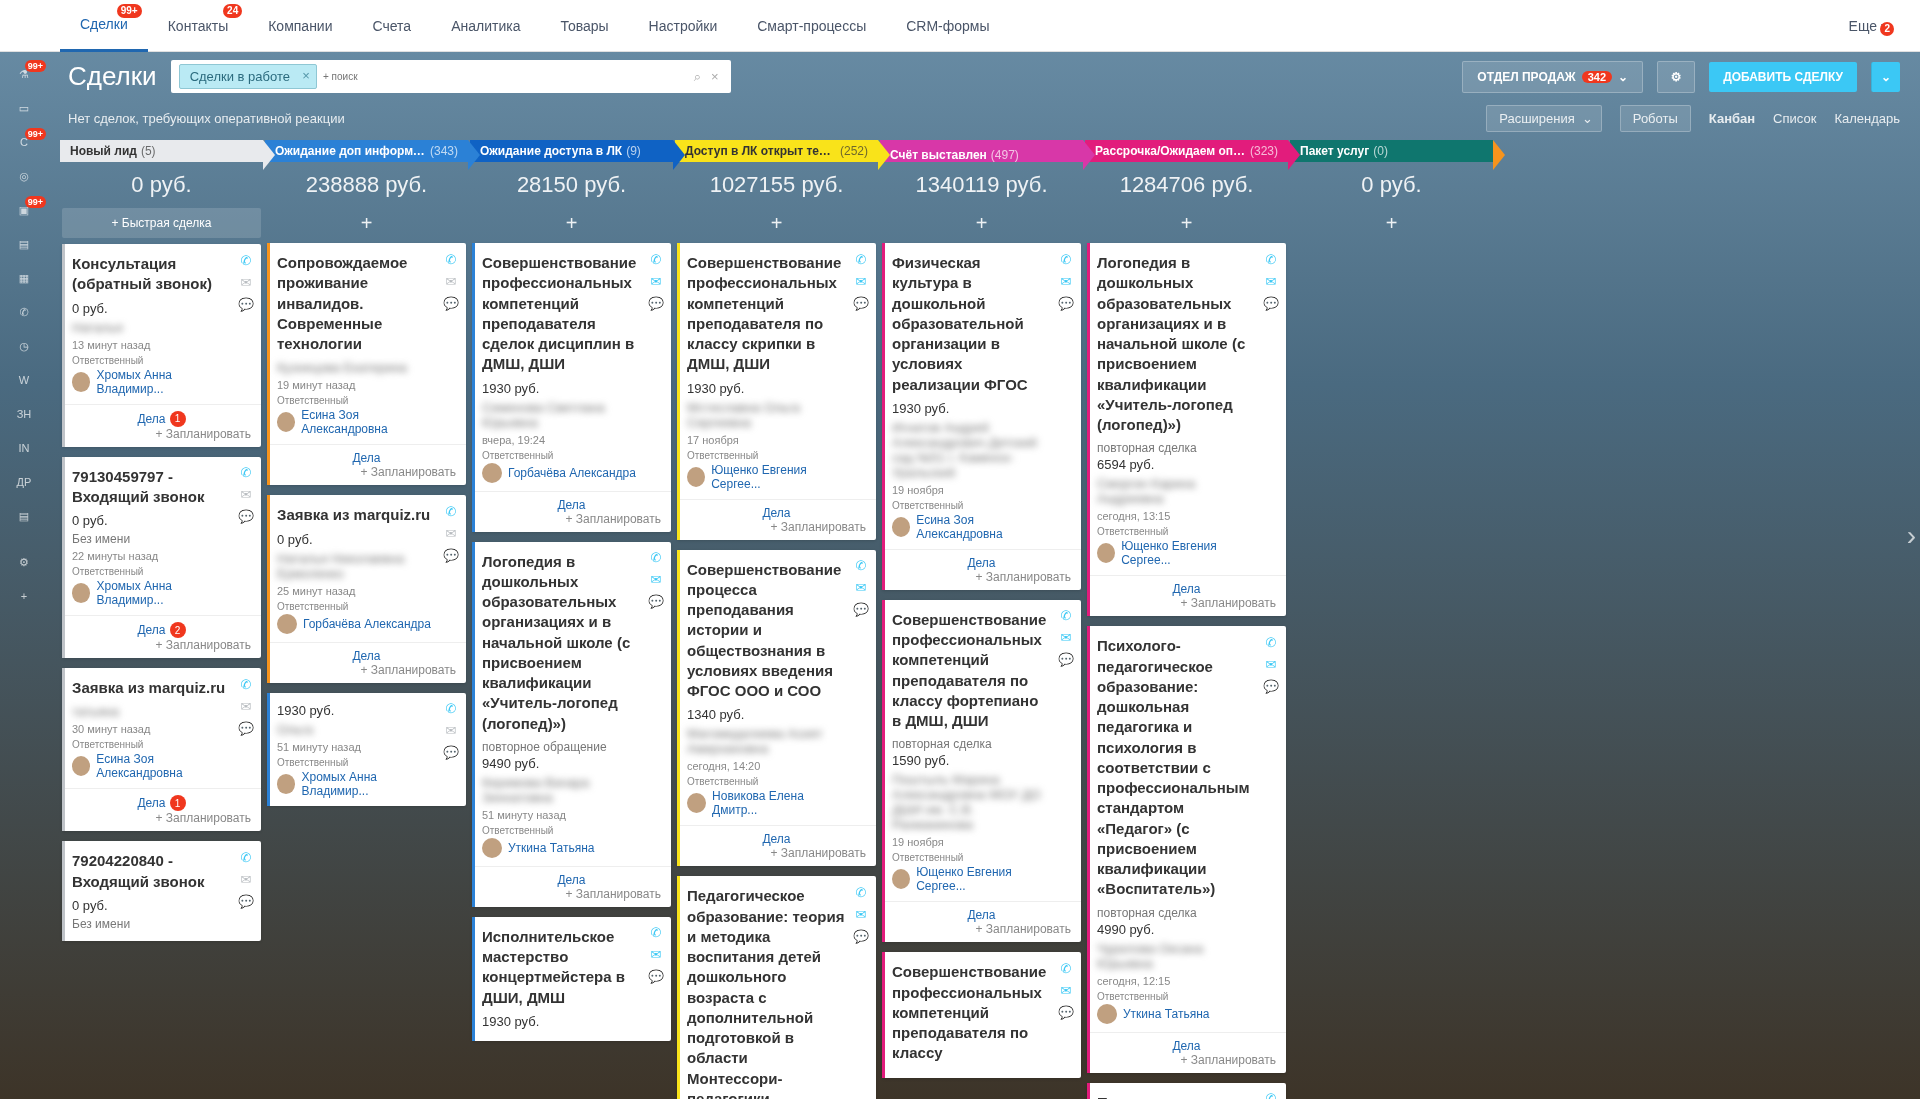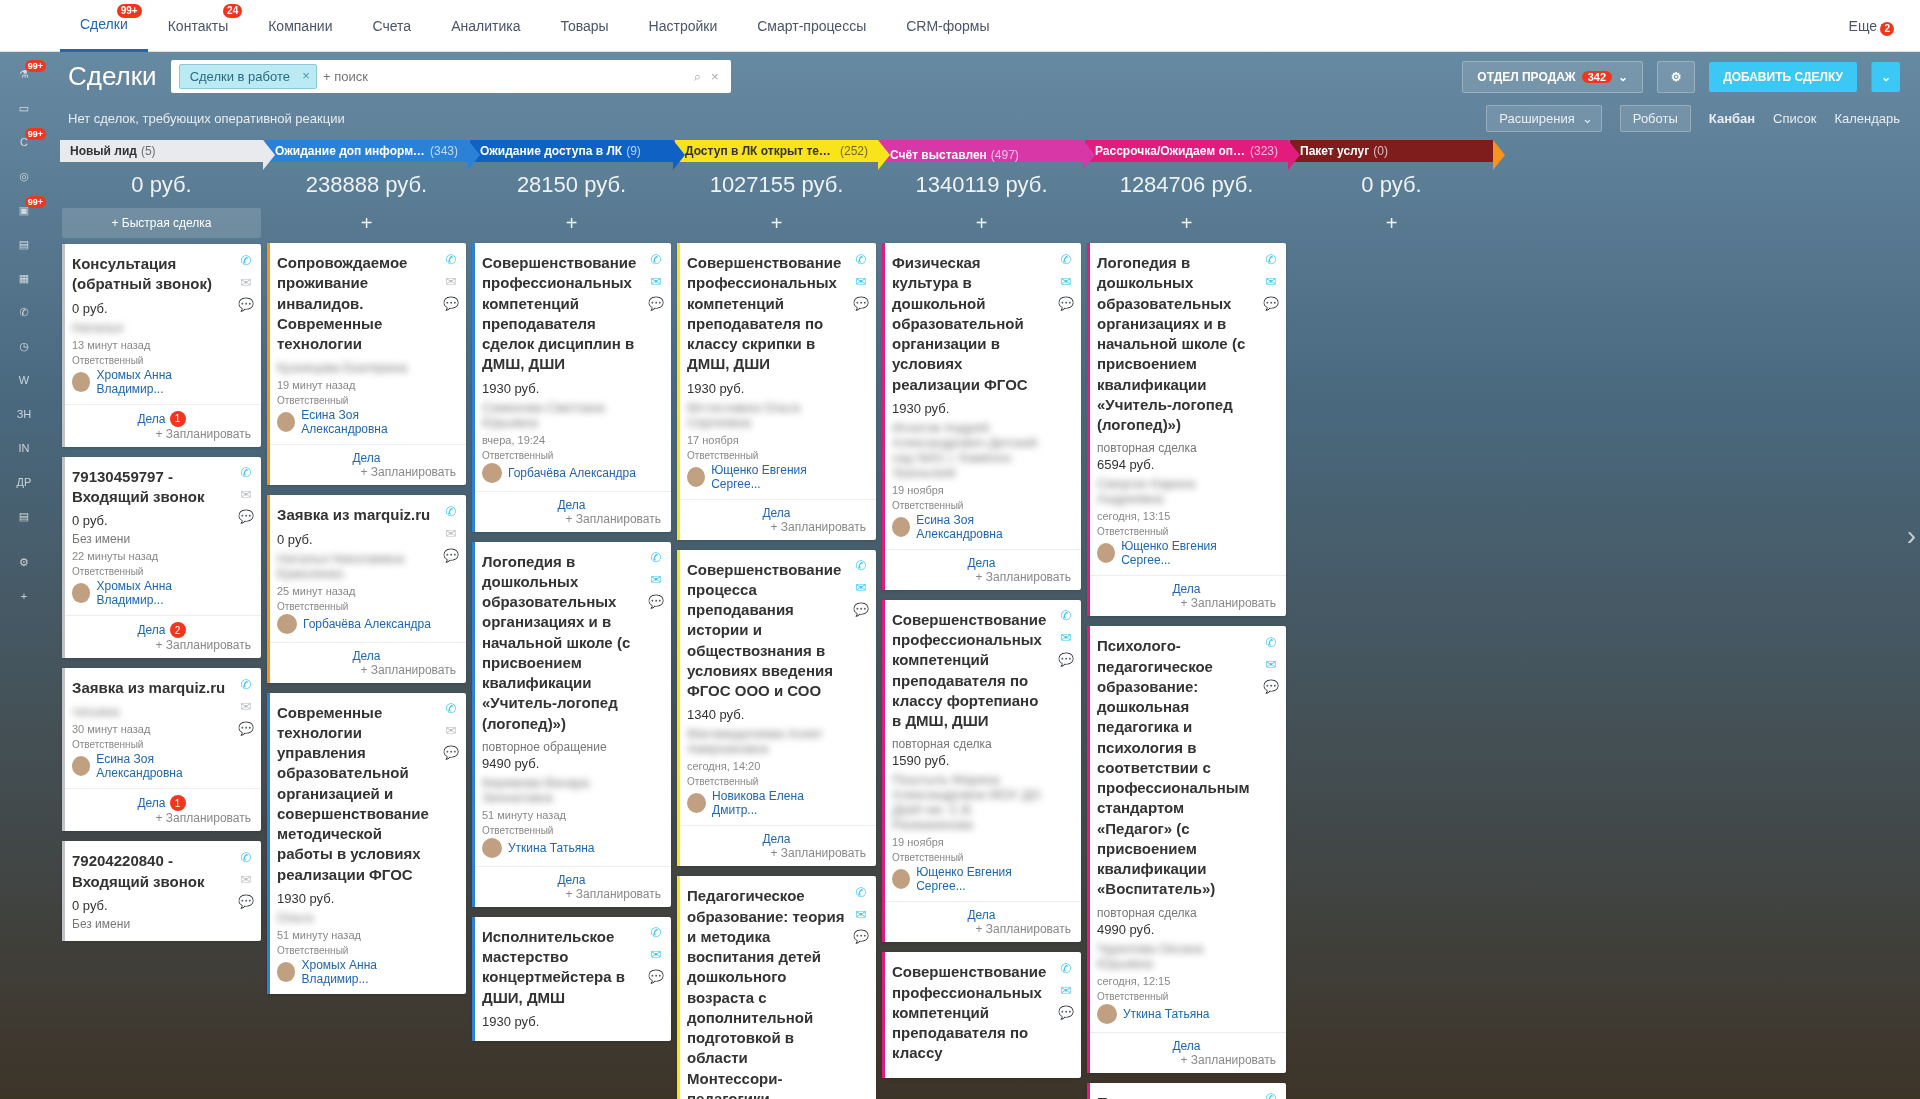--- a/index.html
+++ b/index.html
@@ -31,21 +31,21 @@
 
 .sidebar { position: absolute; left: 0; top: 52px; width: 48px; bottom: 0; display: flex; flex-direction: column; align-items: center; gap: 14px; padding-top: 12px; color: rgba(255,255,255,0.7); font-size: 11px; }
 .sidebar-item { width: 32px; height: 20px; display: flex; align-items: center; justify-content: center; position: relative; cursor: pointer; }
 .sidebar .mini-badge { position: absolute; right: -6px; top: -4px; background: #f0371e; color: #fff; font-size: 9px; padding: 0 3px; border-radius: 7px; line-height: 12px; font-weight: bold; }
 
 .header-row { display: flex; align-items: center; padding: 8px 20px 8px 68px; gap: 14px; }
 .page-title { color: #fff; font-size: 26px; font-weight: 300; }
 .filter-tag { background: #baeaf4; border: 1px solid #8fc7d4; color: #2b6b7e; padding: 4px 26px 4px 10px; border-radius: 2px; font-size: 13px; position: relative; }
 .filter-tag .x { position: absolute; right: 6px; top: 3px; color: #5496a8; cursor: pointer; }
 .search-box { background: #fff; flex: 0 0 560px; max-width: 560px; display: flex; align-items: center; padding: 4px 8px; border-radius: 2px; }
-.search-input { border: none; outline: none; font-size: 13px; flex: 1; padding: 4px 6px; }
+.search-input { border: none; outline: none; font-size: 10px; flex: 1; padding: 4px 6px; }
 .btn { padding: 8px 14px; border-radius: 2px; font-size: 12px; font-weight: 600; cursor: pointer; display: flex; align-items: center; gap: 6px; text-transform: uppercase; border: none; }
 .btn-dept { background: rgba(255,255,255,0.12); border: 1px solid rgba(255,255,255,0.25); color: #fff; }
 .btn-dept .count { background: #f0371e; color: #fff; padding: 0 6px; border-radius: 9px; font-size: 11px; }
 .btn-gear { background: rgba(255,255,255,0.12); border: 1px solid rgba(255,255,255,0.25); color: #fff; width: 38px; justify-content: center; }
 .btn-add { background: #3bc8f5; color: #fff; }
 .btn-add-split { background: #3bc8f5; color: #fff; width: 26px; border-left: 1px solid rgba(0,0,0,0.1); justify-content: center; }
 .spacer { flex: 1; }
 
 .subheader { padding: 4px 20px 4px 68px; color: rgba(255,255,255,0.85); font-size: 13px; display: flex; align-items: center; }
 .viewswitch { margin-left: auto; display: flex; gap: 18px; color: rgba(255,255,255,0.85); font-size: 13px; align-items: center; }
@@ -55,21 +55,21 @@
 .kanban { display: flex; padding: 4px 0 0 60px; gap: 2px; overflow: hidden; }
 .stage { width: 203px; flex-shrink: 0; }
 .stage-header { height: 22px; display: flex; align-items: center; padding: 0 10px; font-size: 12px; color: #333; position: relative; }
 .stage-header::after { content: ''; position: absolute; right: -12px; top: 0; width: 0; height: 0; border-top: 15px solid transparent; border-bottom: 15px solid transparent; border-left: 12px solid; z-index: 2; }
 .stage-header.c1 { background: #e8eaed; } .stage-header.c1::after { border-left-color: #e8eaed; }
 .stage-header.c2 { background: #2b81d6; color: #fff; } .stage-header.c2::after { border-left-color: #2b81d6; }
 .stage-header.c3 { background: #0f62c4; color: #fff; } .stage-header.c3::after { border-left-color: #0f62c4; }
 .stage-header.c4 { background: #f9e31a; } .stage-header.c4::after { border-left-color: #f9e31a; }
 .stage-header.c5 { background: #d837a8; color: #fff; align-items: flex-end; } .stage-header.c5::after { border-left-color: #d837a8; }
 .stage-header.c6 { background: #e21c7c; color: #fff; } .stage-header.c6::after { border-left-color: #e21c7c; }
-.stage-header.c7 { background: #7f1d1d; color: #fff; text-align: right; } .stage-header.c7::after { border-left-color: #f7941d; }
+.stage-header.c7 { background: #0f766e; color: #fff; text-align: right; } .stage-header.c7::after { border-left-color: #f7941d; }
 .stage-name { font-weight: 600; white-space: nowrap; overflow: hidden; text-overflow: ellipsis; }
 .stage-count { margin-left: 4px; opacity: 0.7; font-weight: normal; }
 .stage-sum { text-align: center; color: rgba(255,255,255,0.9); font-size: 22px; font-weight: 300; padding: 10px 0; }
 .quick-deal { background: rgba(255,255,255,0.15); color: #fff; margin: 0 2px 6px; padding: 8px; text-align: center; font-size: 12px; border-radius: 2px; cursor: pointer; }
 .add-plus { text-align: center; color: rgba(255,255,255,0.9); font-size: 20px; padding: 4px 0 8px; cursor: pointer; }
 
 .cards { display: flex; flex-direction: column; gap: 10px; padding: 0 2px; }
 .card { background: #fff; border-radius: 2px; padding: 10px 30px 8px 10px; position: relative; box-shadow: 0 1px 3px rgba(0,0,0,0.15); }
 .card::before { content: ''; position: absolute; left: 0; top: 0; bottom: 0; width: 3px; }
 .card.b-grey::before { background: #bfc3c8; }
@@ -295,21 +295,20 @@
             <span class="icon-phone">✆</span>
             <span class="icon-mail">✉</span>
             <span>💬</span>
           </div>
           <div class="card-footer">
             <span class="deals">Дела</span>
             <span class="plan">+ Запланировать</span>
           </div>
         </div>
         <div class="card b-blue">
-          <div class="card-title">Современные технологии управления образовательной организацией и совершенствование методической работы в условиях реализации ФГОС</div>
           <div class="card-price">1930 руб.</div>
           <div class="card-blur">Ольга</div>
           <div class="card-time">51 минуту назад</div>
           <div class="card-label">Ответственный</div>
           <div class="card-assignee">
             <span class="avatar"></span>
             <span>Хромых Анна Владимир...</span>
           </div>
           <div class="card-icons">
             <span class="icon-phone">✆</span>

